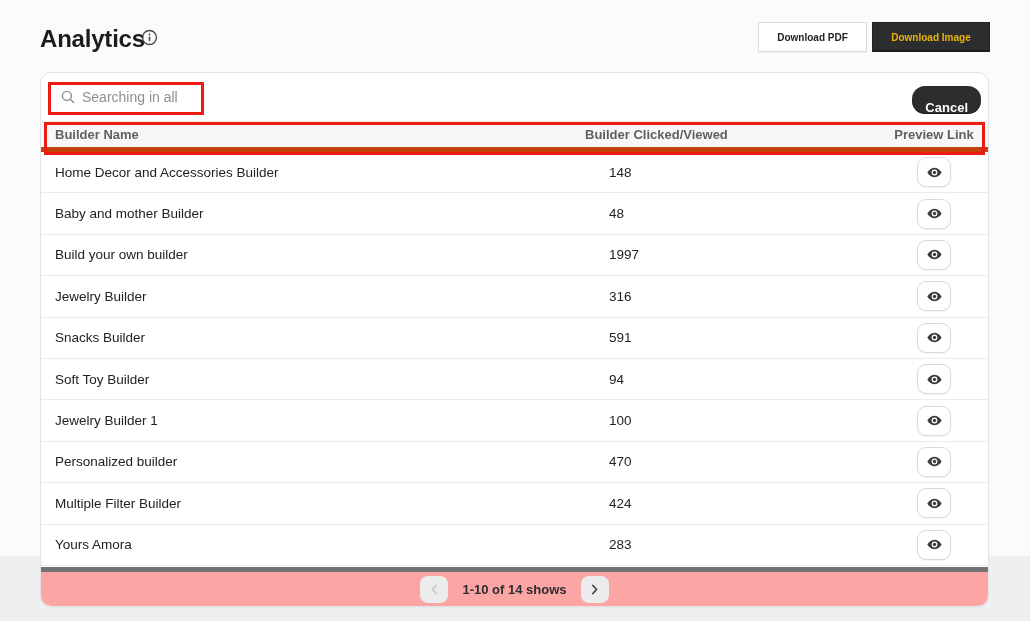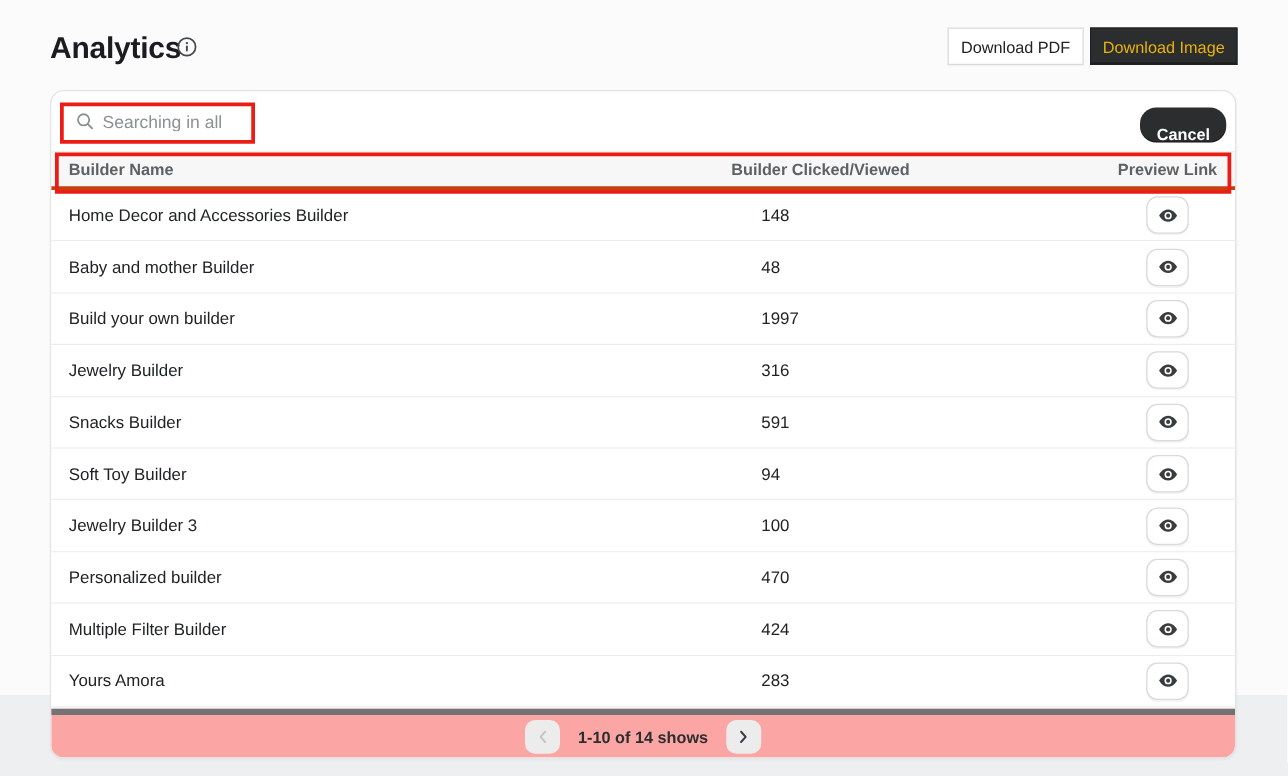--- a/index.html
+++ b/index.html
@@ -19,21 +19,21 @@
   .page-title {
     position: absolute; left: 40px; top: 25px;
     font-size: 24px; font-weight: 700; color: #1a1c1d; letter-spacing: -0.2px;
   }
   .info-icon {
     position: absolute; left: 141px; top: 29px; width: 17px; height: 17px;
     display: inline-flex; align-items: center; justify-content: center;
   }
   .btn {
     position: absolute; top: 22px; height: 30px;
-    border-radius: 0; font-size: 13px; font-weight: 400;
+    border-radius: 0; font-size: 10px; font-weight: 700;
     display: inline-flex; align-items: center; justify-content: center;
     cursor: pointer; font-family: "Liberation Sans", sans-serif;
   }
   .btn-light {
     right: 163px; width: 109px;
     background: #ffffff; color: #202223; border: 1px solid #d7d9db;
     box-shadow: 0 1px 0 rgba(0,0,0,0.04);
   }
   .btn-dark {
     right: 40px; width: 118px;
@@ -63,21 +63,21 @@
     font-family: "Liberation Sans", sans-serif;
     box-shadow: inset 0 -1px 0 rgba(0,0,0,0.4);
   }
   
   .annotation { position: absolute; border: 3px solid #ec1c15; pointer-events: none; z-index: 6; }
   .ann-search { left: 7px; top: 9px; width: 156px; height: 33px; }
   .ann-header { left: 3px; top: 49px; width: 941px; height: 33px; }
   
   .thead {
     height: 31px; background: #f7f7f7;
-    border-top: 1px solid #ececec; border-bottom: 3px solid #c2410c;
+    border-top: 1px solid #ececec; border-bottom: 5px solid #c2410c;
     display: grid; grid-template-columns: 530px 1fr 80px;
     align-items: center; padding: 0 14px;
     font-size: 13px; font-weight: 600; color: #5e6163;
   }
   .thead .col-preview { text-align: center; }
   .row {
     height: 41.4px; display: grid; grid-template-columns: 530px 1fr 80px;
     align-items: center; padding: 0 14px;
     border-bottom: 1px solid #ebecec; font-size: 13.5px; color: #202324;
     background: #fff;
@@ -235,21 +235,21 @@
             <path d="M12 5.2C5.8 5.2 2.1 11.6 1.9 12c.2.4 3.9 6.8 10.1 6.8s9.9-6.4 10.1-6.8c-.2-.4-3.9-6.8-10.1-6.8z" fill="#3a3d3f"></path>
             <circle cx="12" cy="12" r="4.1" fill="#ffffff"></circle>
             <circle cx="12" cy="12" r="2.3" fill="#3a3d3f"></circle>
           </svg>
         </span>
       </button>
     </div>
   </div>
 
   <div class="row">
-    <div class="cell-name">Jewelry Builder 3</div>
+    <div class="cell-name">Jewelry Builder 1</div>
     <div class="cell-count">100</div>
     <div class="cell-link">
       <button class="eye-btn">
         <span style="display:flex;">
           <svg width="17" height="17" viewBox="0 0 24 24">
             <path d="M12 5.2C5.8 5.2 2.1 11.6 1.9 12c.2.4 3.9 6.8 10.1 6.8s9.9-6.4 10.1-6.8c-.2-.4-3.9-6.8-10.1-6.8z" fill="#3a3d3f"></path>
             <circle cx="12" cy="12" r="4.1" fill="#ffffff"></circle>
             <circle cx="12" cy="12" r="2.3" fill="#3a3d3f"></circle>
           </svg>
         </span>

